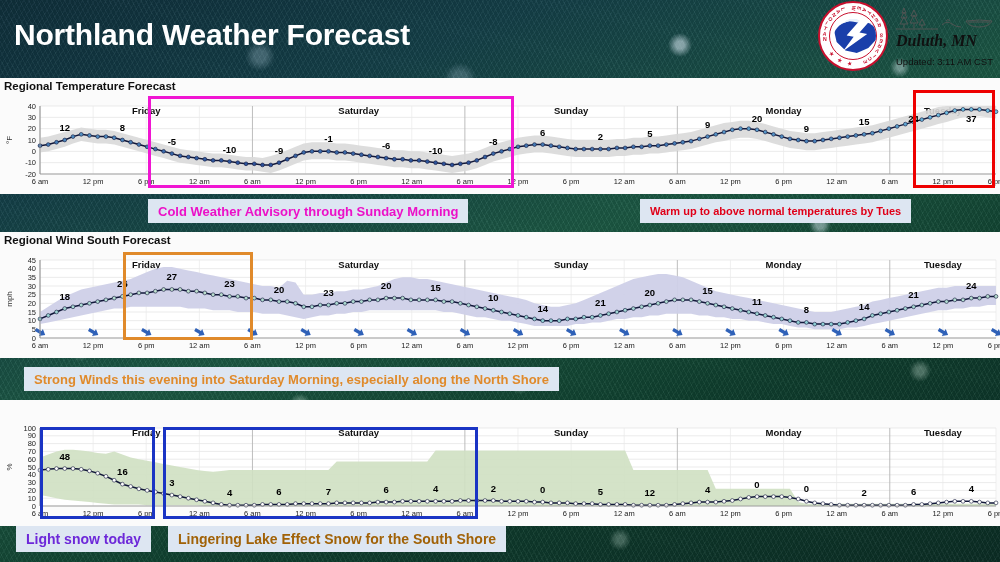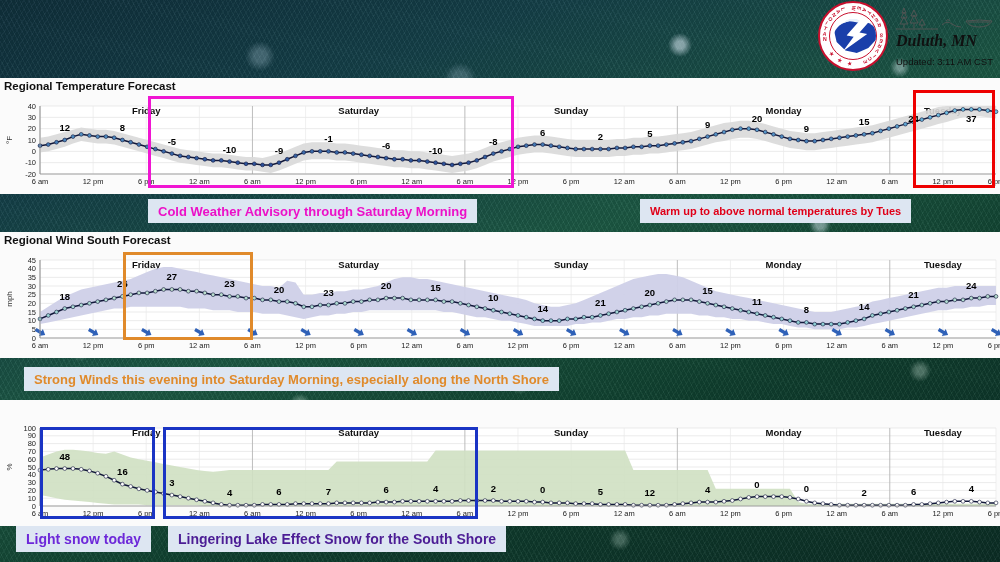--- a/index.html
+++ b/index.html
@@ -121,21 +121,21 @@
     background: #dde6f2;
     font-weight: bold;
     display: flex; align-items: center;
     padding: 0 10px;
     white-space: nowrap;
   }
   #callout-cold  { left: 148px; top: 199px; height: 24px; font-size: 13px; color: #ec10c8; }
   #callout-warm  { left: 640px; top: 199px; height: 24px; font-size: 11px; color: #e00018; }
   #callout-wind  { left: 8px;   top: 367px; height: 24px; font-size: 13px; color: #e08a2b; margin-left: 16px; }
   #callout-snow  { left: 16px;  top: 526px; height: 26px; font-size: 14px; color: #6d28d9; }
-  #callout-lake  { left: 168px; top: 526px; height: 26px; font-size: 14px; color: #4c1d95; text-align: center; }
+  #callout-lake  { left: 168px; top: 526px; height: 26px; font-size: 14px; color: #a16207; text-align: center; }
 
   
   .hlbox { position: absolute; z-index: 7; pointer-events: none; }
   #box-magenta { left: 148px; top: 96px;  width: 366px; height: 92px; border: 3px solid #f015d2; }
   #box-red     { left: 913px; top: 90px;  width: 82px;  height: 98px; border: 3px solid #ee0000; }
   #box-orange  { left: 123px; top: 252px; width: 130px; height: 88px; border: 3px solid #e08a2b; }
   #box-blue1   { left: 40px;  top: 427px; width: 115px; height: 92px; border: 3px solid #1a34c4; }
   #box-blue2   { left: 163px; top: 427px; width: 315px; height: 92px; border: 3px solid #1a34c4; }
 
   .dayname { font-size: 9.5px; font-weight: bold; fill: #101010; }
@@ -143,20 +143,21 @@
   .axlbl   { font-size: 7.5px; fill: #222; }
   .axtitle { font-size: 8px; fill: #333; }
   .dlabel  { font-size: 9.5px; font-weight: bold; fill: #000; }
 </style>
 </head>
 <body>
 
 <div id="bg"></div>
 
 <div id="header">
+  <div id="page-title">Northland Weather Forecast</div>
 
   <div id="logo-block">
     <div id="nws-seal">
       <div class="inner">
         <div class="globe"></div>
         <div class="bolt"></div>
       </div>
       <div class="ringtext" id="sealring">
           <span style="transform: rotate(-90deg) translate(0px, -30px) rotate(90deg);">N</span>
           <span style="transform: rotate(-79.0909deg) translate(0px, -30px) rotate(90deg);">A</span>
@@ -897,17 +898,17 @@
       </svg>
     </div>
 </div>
 
 <div class="hlbox" id="box-magenta"></div>
 <div class="hlbox" id="box-red"></div>
 <div class="hlbox" id="box-orange"></div>
 <div class="hlbox" id="box-blue1"></div>
 <div class="hlbox" id="box-blue2"></div>
 
-<div class="callout" id="callout-cold">Cold Weather Advisory through Saturday Morning</div>
+<div class="callout" id="callout-cold">Cold Weather Advisory through Sunday Morning</div>
 <div class="callout" id="callout-warm">Warm up to above normal temperatures by Tues</div>
 <div class="callout" id="callout-wind">Strong Winds this evening into Saturday Morning, especially along the North Shore</div>
 <div class="callout" id="callout-snow">Light snow today</div>
 <div class="callout" id="callout-lake">Lingering Lake Effect Snow for the South Shore</div>
 
 </body></html>

